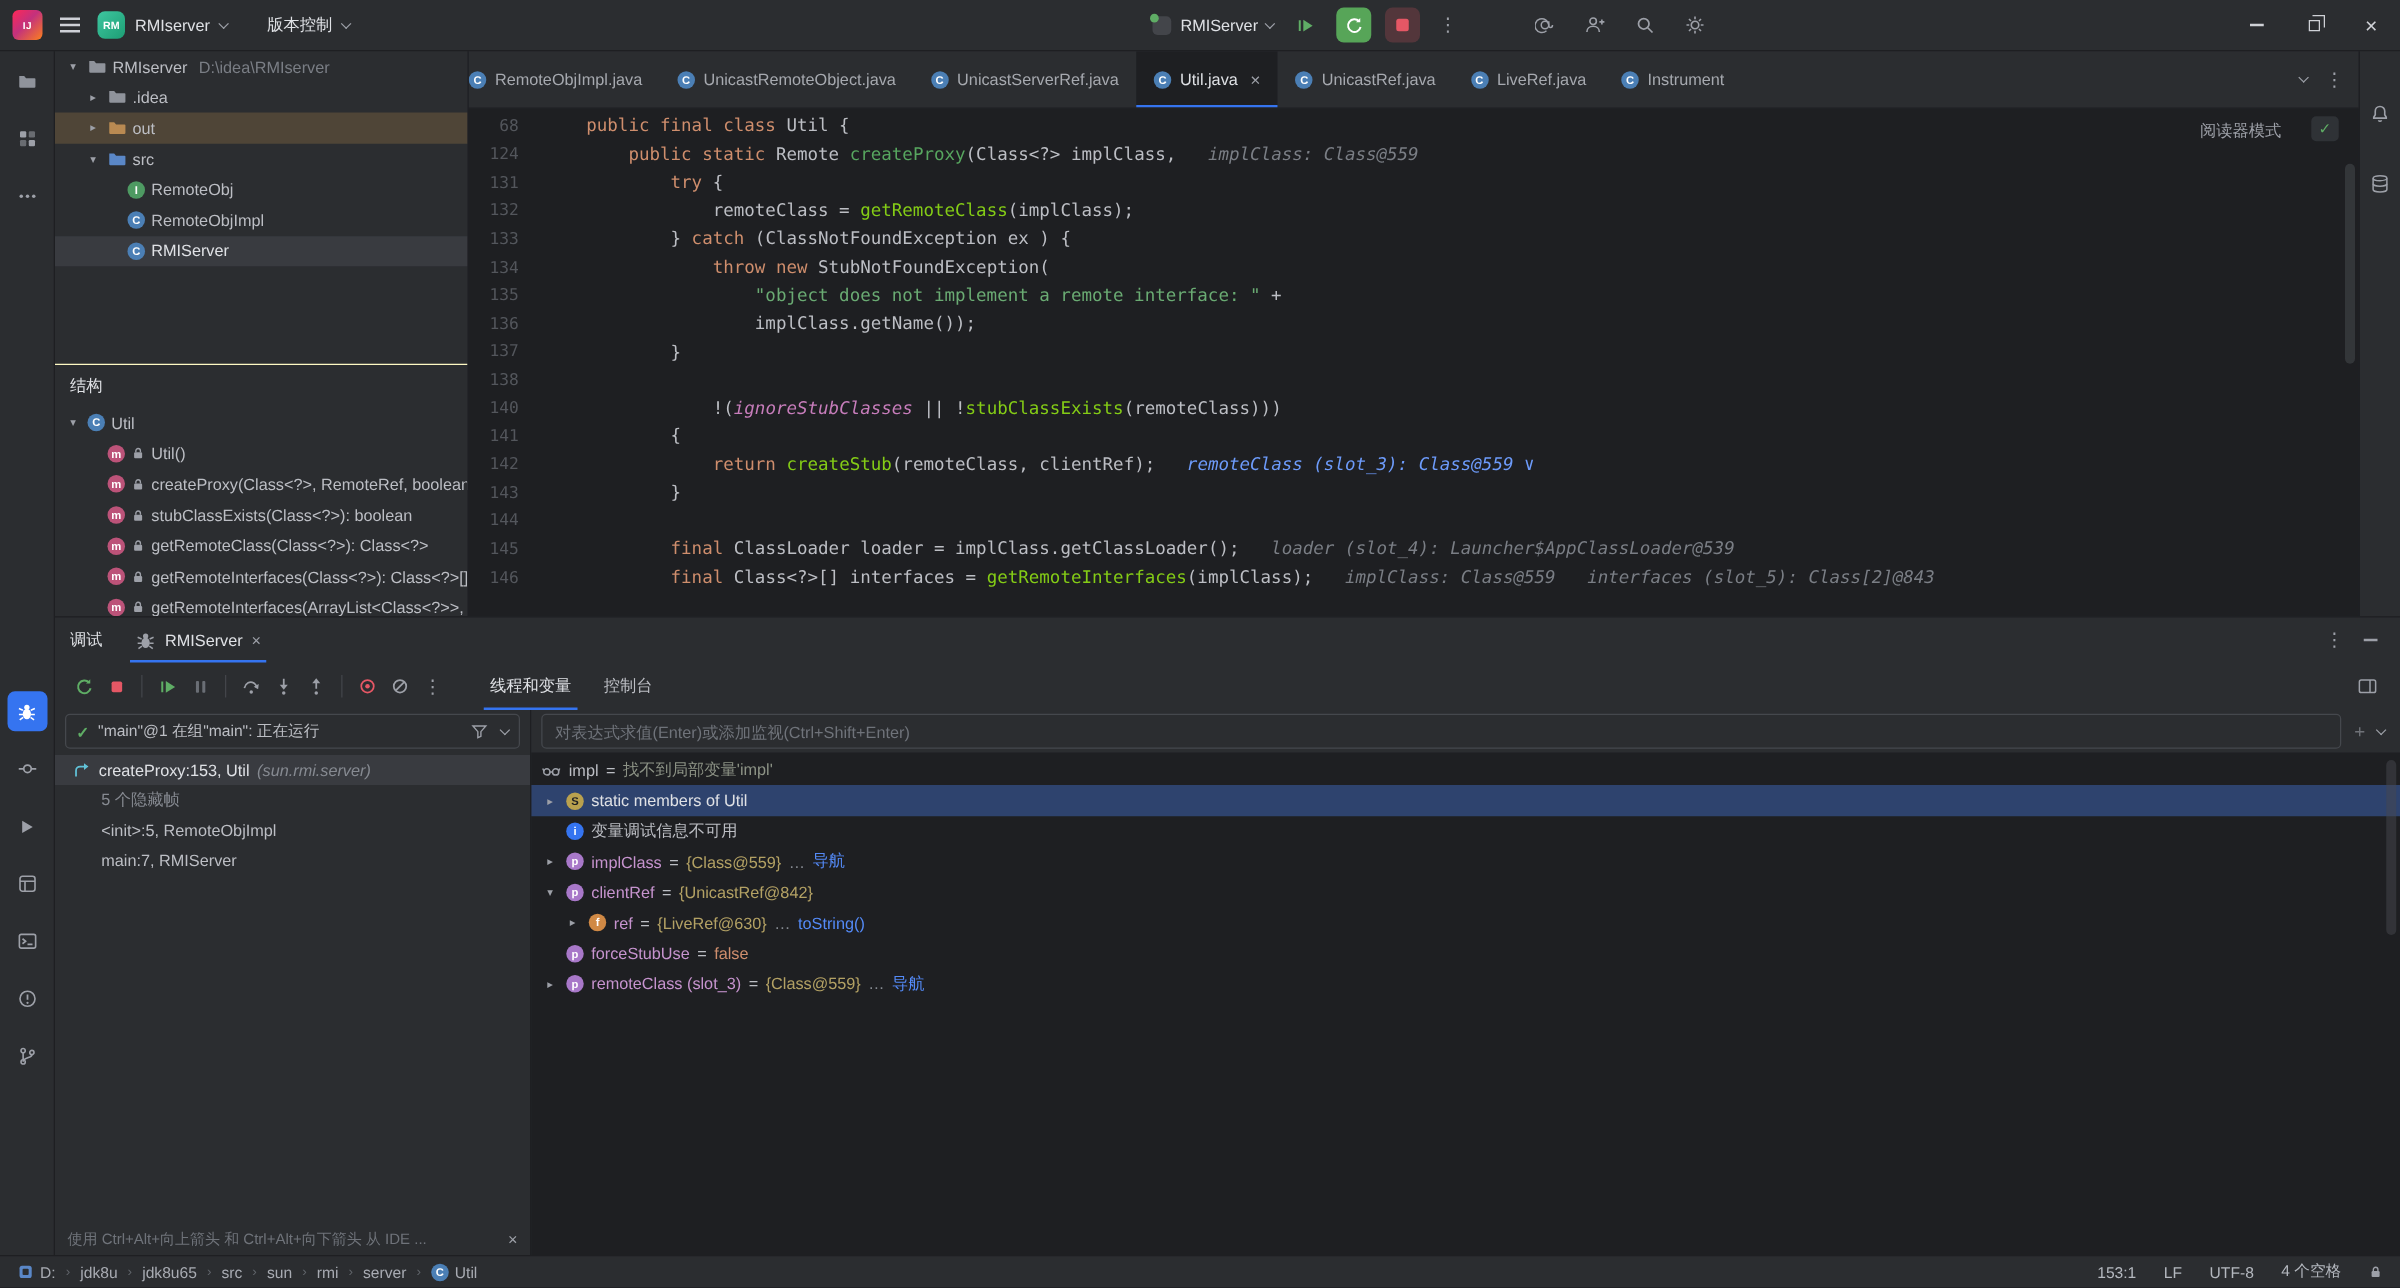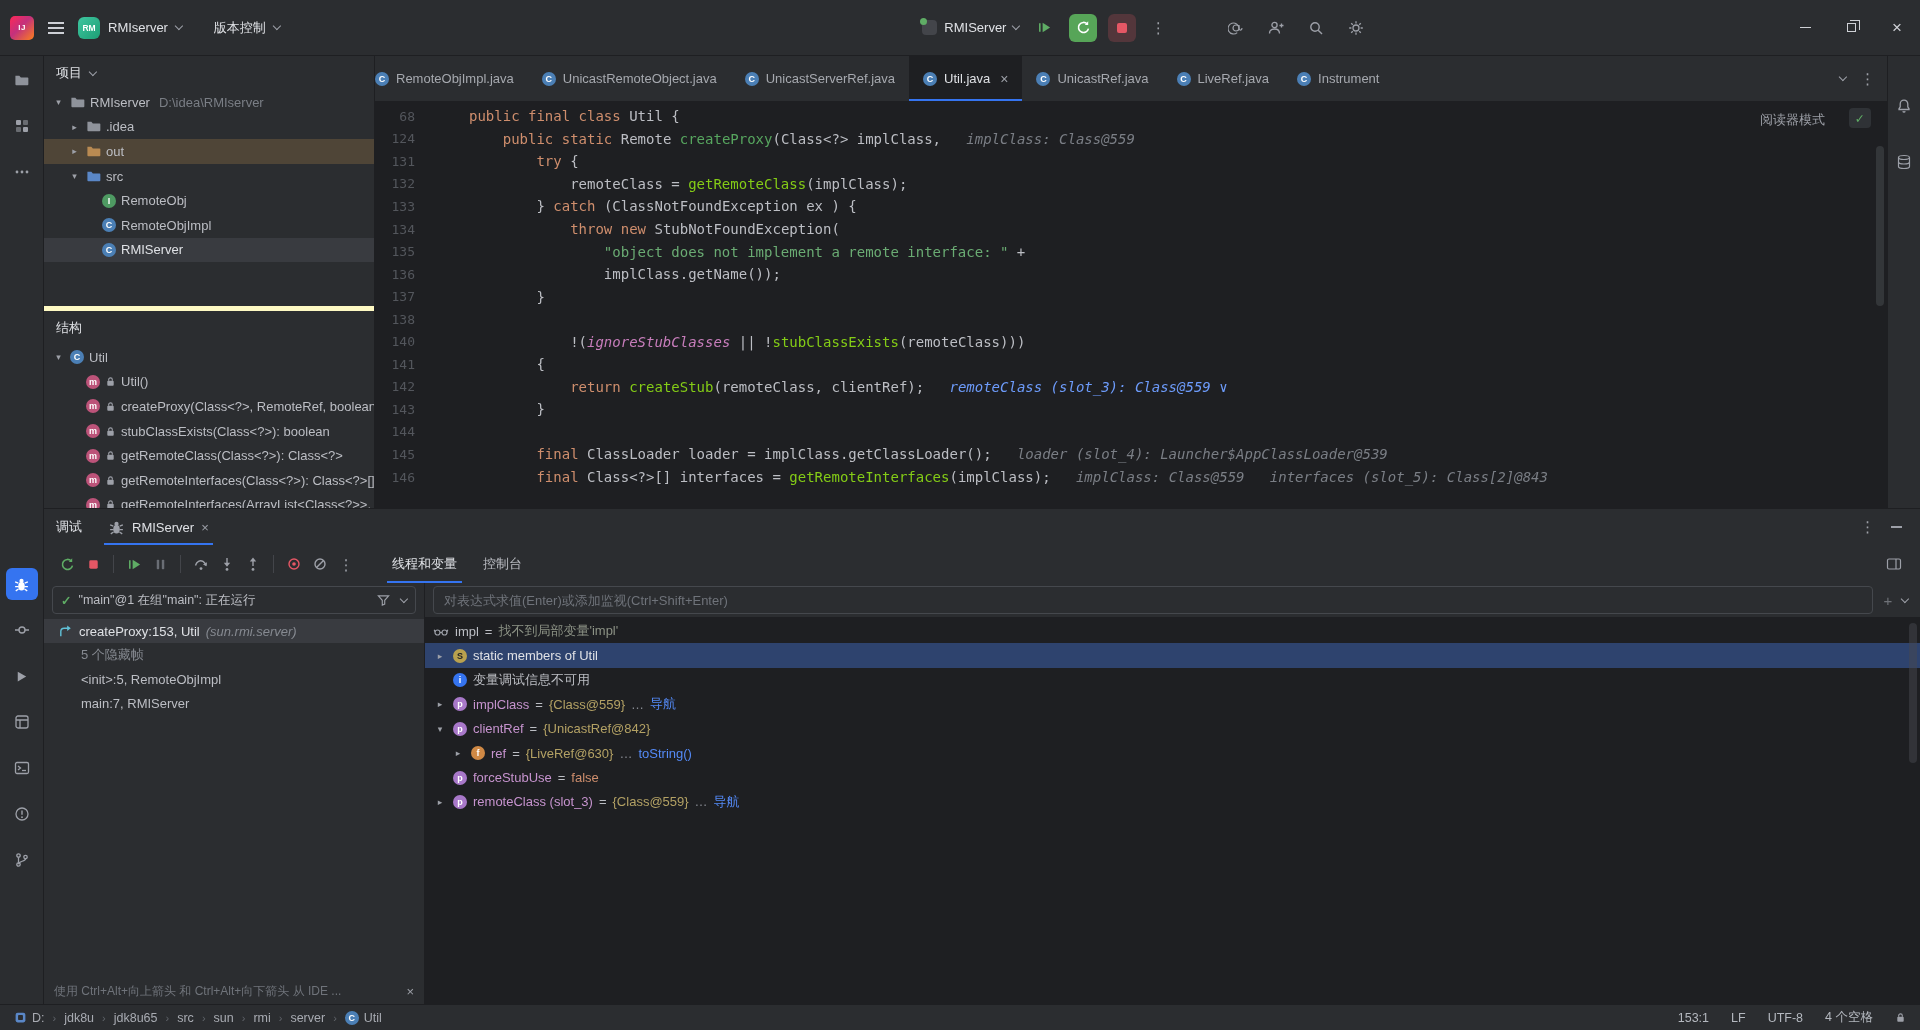--- a/index.html
+++ b/index.html
@@ -1,21 +1,21 @@
 <!DOCTYPE html>
 <html><head>
 <meta charset="utf-8">
 <style>
   *{box-sizing:border-box;margin:0;padding:0}
   html,body{width:1920px;height:1030px;overflow:hidden;background:#1e1f22;
     font-family:"Liberation Sans",sans-serif;font-size:13px;color:#bcbec4}
   .app{display:flex;flex-direction:column;width:1920px;height:1030px}
 
   
-  .titlebar{height:56px;background:#2b2d30;border-bottom:1px solid #1e1f22;display:flex;align-items:center;padding-left:10px;gap:12px;flex:none}
+  .titlebar{height:41px;background:#2b2d30;border-bottom:1px solid #1e1f22;display:flex;align-items:center;padding-left:10px;gap:12px;flex:none}
   .tbg{display:flex;align-items:center;gap:8px}
   .logo{width:24px;height:24px;border-radius:5px;background:linear-gradient(135deg,#fe2857,#c3317d 45%,#fc801d);display:flex;align-items:center;justify-content:center;color:#fff;font-weight:800;font-size:8px;letter-spacing:.5px}
   .ham{width:16px;height:12px;position:relative;margin:0 6px}
   .ham::before{content:"";position:absolute;left:0;top:0;width:16px;height:2px;background:#ced0d6;box-shadow:0 5px 0 #ced0d6,0 10px 0 #ced0d6}
   .pbadge{width:22px;height:22px;border-radius:6px;background:linear-gradient(135deg,#3ec6a0,#1d9e74);color:#fff;font-size:8.5px;font-weight:700;display:flex;align-items:center;justify-content:center}
   .tlabel{color:#dfe1e5}
   .cv{display:inline-block;border:solid #9da0a8;border-width:0 1.5px 1.5px 0;padding:2.4px;transform:rotate(45deg);margin-top:-3px}
   .spacer1{flex:1.6}.spacer2{flex:1}
   .runw{display:flex;align-items:center;gap:7px}
   .cfg{width:15px;height:15px;border-radius:4px;background:#43454a;position:relative}
@@ -40,21 +40,21 @@
   .sbtn{width:32px;height:32px;border-radius:6px;display:flex;align-items:center;justify-content:center;flex:none}
   .sbtn.on{background:#3574f0}
   .rightstrip{width:33px;background:#2b2d30;border-left:1px solid #1e1f22;display:flex;flex-direction:column;align-items:center;padding-top:34px;gap:24px;flex:none}
   .maincol{flex:1;display:flex;flex-direction:column;min-width:0}
   .upper{display:flex;height:452px;min-height:0;flex:none}
 
   
   .leftpanel{width:331px;flex:none;background:#2b2d30;border-right:1px solid #1e1f22;display:flex;flex-direction:column;overflow:hidden}
   .phead{height:34px;display:flex;align-items:center;gap:8px;padding:0 12px;color:#dfe1e5;flex:none}
   .projsec{height:250px;flex:none;overflow:hidden}
-  .structsec{flex:1;border-top:5px solid #fef9c3;overflow:hidden}
+  .structsec{flex:1;border-top:1px solid #fef9c3;overflow:hidden}
   .trow{height:24.6px;display:flex;align-items:center;gap:5px;white-space:nowrap;overflow:hidden;padding-right:4px}
   .trow.sel{background:#393b40}
   .trow.sel .lbl{color:#dfe1e5}
   .trow.exc{background:#4f4537}
   .chev{width:13px;flex:none;text-align:center;color:#9da0a8;font-size:9px}
   .lbl{color:#bcbec4}
   .sfx{color:#7a7e85;margin-left:4px}
 
   
   .editor{flex:1;display:flex;flex-direction:column;min-width:0;background:#1e1f22}
@@ -335,24 +335,20 @@
             </span>
           </span>
         </div>
     </nav>
 
     <div class="maincol">
       <div class="upper">
 
         <aside class="leftpanel">
           <div class="projsec">
-            <div class="phead">
-              <span>项目</span>
-              <span class="cv"></span>
-            </div>
             <div id="ptree">
                 <div class="trow" style="padding-left: 8px;">
                   <span class="chev">▾</span>
                   <span class="icw">
                     <svg width="15" height="15" viewBox="0 0 16 16">
                       <path d="M1.5 3h4.2l1.6 1.8h7.2a.8.8 0 0 1 .8.8V12a1 1 0 0 1-1 1H2.5a1 1 0 0 1-1-1V3z" fill="#8f939b"></path>
                     </svg>
                   </span>
                   <span class="lbl">RMIserver</span>
                   <span class="sfx">D:\idea\RMIserver</span>

